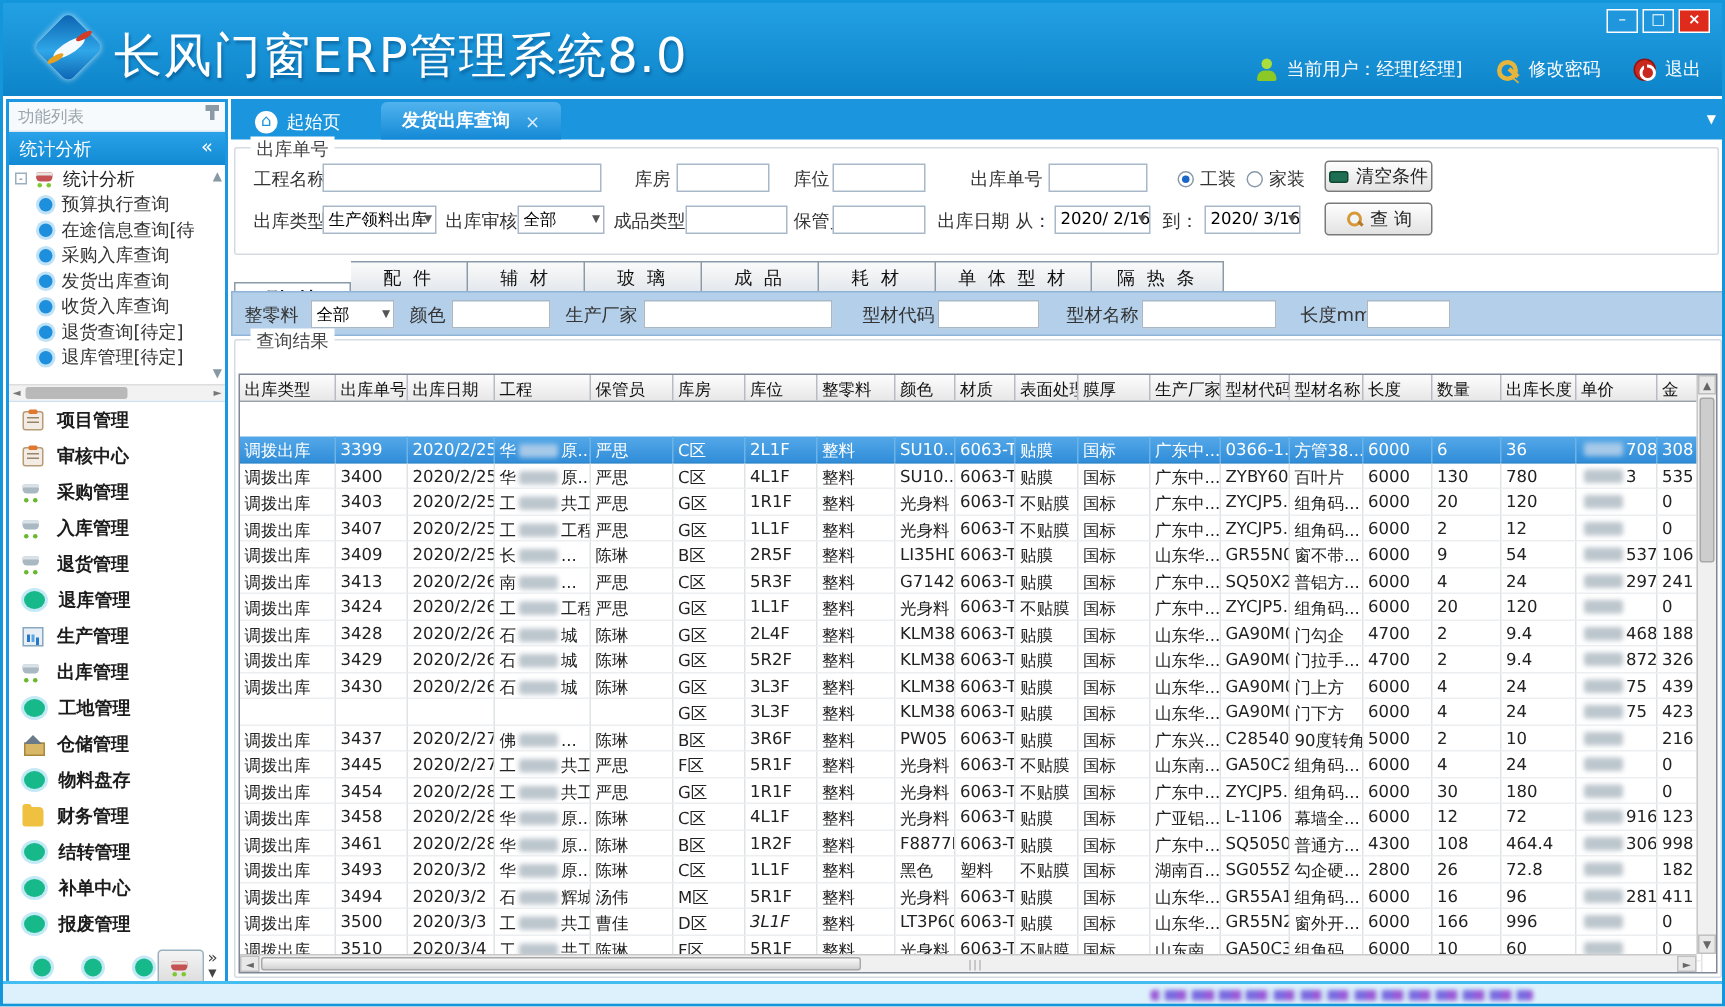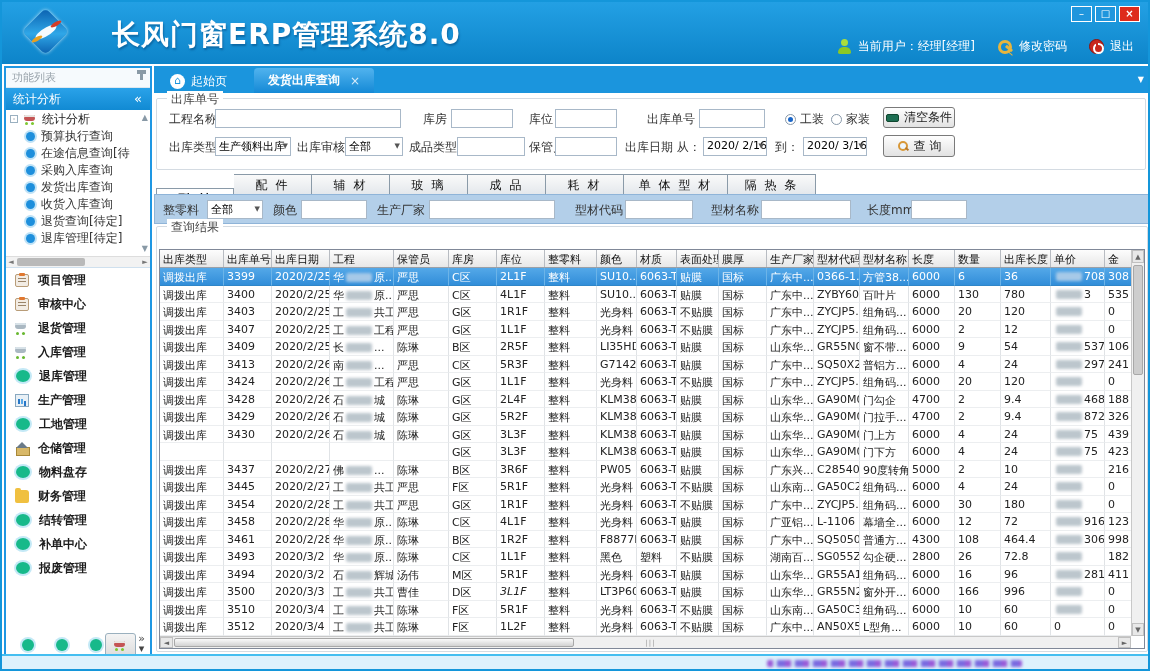--- a/index.html
+++ b/index.html
@@ -9,22 +9,22 @@
   
   .topbar { position:absolute; left:0; top:0; width:100%; height:62px;
     background:linear-gradient(#23a0e4,#0d84c9); }
   .logo { position:absolute; left:22px; top:8px; width:44px; height:44px; }
   .logo .diamond { position:absolute; left:5px; top:5px; width:33px; height:33px; transform:rotate(45deg);
     background:linear-gradient(135deg,#0a5fae,#2fa7e8 55%,#0a5fae); border-radius:5px; box-shadow:0 0 4px rgba(255,255,255,.8); }
   .logo .swoosh { position:absolute; left:10px; top:18px; width:24px; height:8px; background:#fff;
     border-radius:60% 40% 60% 40%; transform:rotate(-28deg); opacity:.95; }
   .logo .accent1 { position:absolute; left:7px; top:27px; width:12px; height:4px; background:#e8a020; border-radius:50%; transform:rotate(-30deg); }
   .logo .accent2 { position:absolute; right:6px; top:12px; width:12px; height:4px; background:#d43c28; border-radius:50%; transform:rotate(-30deg); }
-  .app-title { position:absolute; left:74px; top:14px; color:#fff; font-size:28px; font-weight:bold; letter-spacing:1px;
-    text-shadow:1px 2px 2px rgba(0,60,110,.45);margin-left:36px; }
+  .app-title { position:absolute; left:74px; top:14px; color:#fff; font-size:32px; font-weight:normal; letter-spacing:1px;
+    text-shadow:1px 2px 2px rgba(0,60,110,.45); }
   .winbtns { position:absolute; top:4px; right:8px; display:flex; gap:3px; }
   .winbtn { width:21px; height:16px; border:1px solid #fff; background:#2096dd; color:#fff; font-size:10px;
     line-height:14px; text-align:center; cursor:pointer; }
   .winbtn.close { background:#de2b1c; font-weight:bold; }
   .userbar { position:absolute; right:14px; top:36px; display:flex; align-items:center; gap:22px; color:#fff; font-size:12px; }
   .ubitem { display:flex; align-items:center; gap:6px; }
   .icon-user { position:relative; width:15px; height:15px; }
   .icon-user:before { content:""; position:absolute; left:4px; top:0; width:7px; height:7px; border-radius:50%; background:#aade3c; }
   .icon-user:after { content:""; position:absolute; left:1px; bottom:0; width:13px; height:7px; border-radius:6px 6px 2px 2px; background:#8cc826; }
   .icon-key { position:relative; width:16px; height:15px; }
@@ -110,21 +110,21 @@
     font-size:12px; color:#111; text-align:center; line-height:20px; letter-spacing:2px; cursor:pointer; white-space:nowrap; overflow:hidden; }
   .mtab:first-child { border-left-width:1px; }
   .mtab.active { height:23px; margin-top:16px; background:#fff; border-bottom-color:#fff; font-weight:bold; }
   .bluebar { position:absolute; left:0px; top:128px; width:996px; height:30px; background:#b3cfe9; border:1px solid #8fb4d8; }
   .bluebar .tbox, .bluebar .combo { background:#fff; }
 
   .rgroup { left:2px; top:160px; width:992px; height:426px; }
   .grid { position:absolute; left:2px; top:22px; right:2px; bottom:2px; border:1px solid #808898; background:#fff; overflow:hidden; }
   .ghead { display:flex; height:18px; background:linear-gradient(#fdfdfd,#e7e7e7); border-bottom:1px solid #9aa0a8; width:975px; }
   .gh { flex:none; border-right:1px solid #b8bcc2; font-size:11px; color:#111; padding:2px 0 0 3px; white-space:nowrap; overflow:hidden; cursor:pointer; }
-  .gbody { width:975px; }
+  .gbody { width:975px;margin-top:23px; }
   .grow { display:flex; height:17.5px; background:#fff; cursor:pointer; }
   .gc { flex:none; border-right:1px solid #e0e3e6; border-bottom:1px solid #eceef0; font-size:11px; color:#222;
     padding:2px 0 0 3px; white-space:nowrap; overflow:hidden; }
   .grow.sel { background:linear-gradient(#54a8e8,#2f8cd8); }
   .grow.sel .gc { color:#fff; border-right-color:#6cb4e8; border-bottom-color:#2f86c8; }
   .censor { display:inline-block; width:26px; height:9px; background:#bcc6cd; border-radius:2px; filter:blur(1.6px); vertical-align:-1px; margin:0 2px; }
   .grow.sel .censor { background:#a6c9e8; }
   .vscroll { position:absolute; right:0; top:0; bottom:12px; width:13px; background:#f0f0f0; border-left:1px solid #c8c8c8; }
   .vscroll .arr { position:absolute; left:0; width:12px; height:13px; font-size:7px; color:#666; text-align:center; line-height:13px; background:#e8e8e8; border:1px solid #c0c0c0; }
   .vscroll .arr.up { top:0; } .vscroll .arr.dn { bottom:0; }
@@ -233,33 +233,41 @@
         <div class="menu-item">
           <span class="mi clipboard-icon"></span>
           <span>项目管理</span>
         </div>
         <div class="menu-item">
           <span class="mi clipboard-icon"></span>
           <span>审核中心</span>
         </div>
         <div class="menu-item">
           <span class="mi cart2-icon"></span>
-          <span>退货管理</span>
+          <span>采购管理</span>
         </div>
         <div class="menu-item">
           <span class="mi cart2-icon"></span>
           <span>入库管理</span>
         </div>
         <div class="menu-item">
+          <span class="mi cart2-icon"></span>
+          <span>退货管理</span>
+        </div>
+        <div class="menu-item">
           <span class="mi circle-icon"></span>
           <span>退库管理</span>
         </div>
         <div class="menu-item">
           <span class="mi chart-icon"></span>
           <span>生产管理</span>
+        </div>
+        <div class="menu-item">
+          <span class="mi cart2-icon"></span>
+          <span>出库管理</span>
         </div>
         <div class="menu-item">
           <span class="mi circle-icon"></span>
           <span>工地管理</span>
         </div>
         <div class="menu-item">
           <span class="mi home-icon"></span>
           <span>仓储管理</span>
         </div>
         <div class="menu-item">

